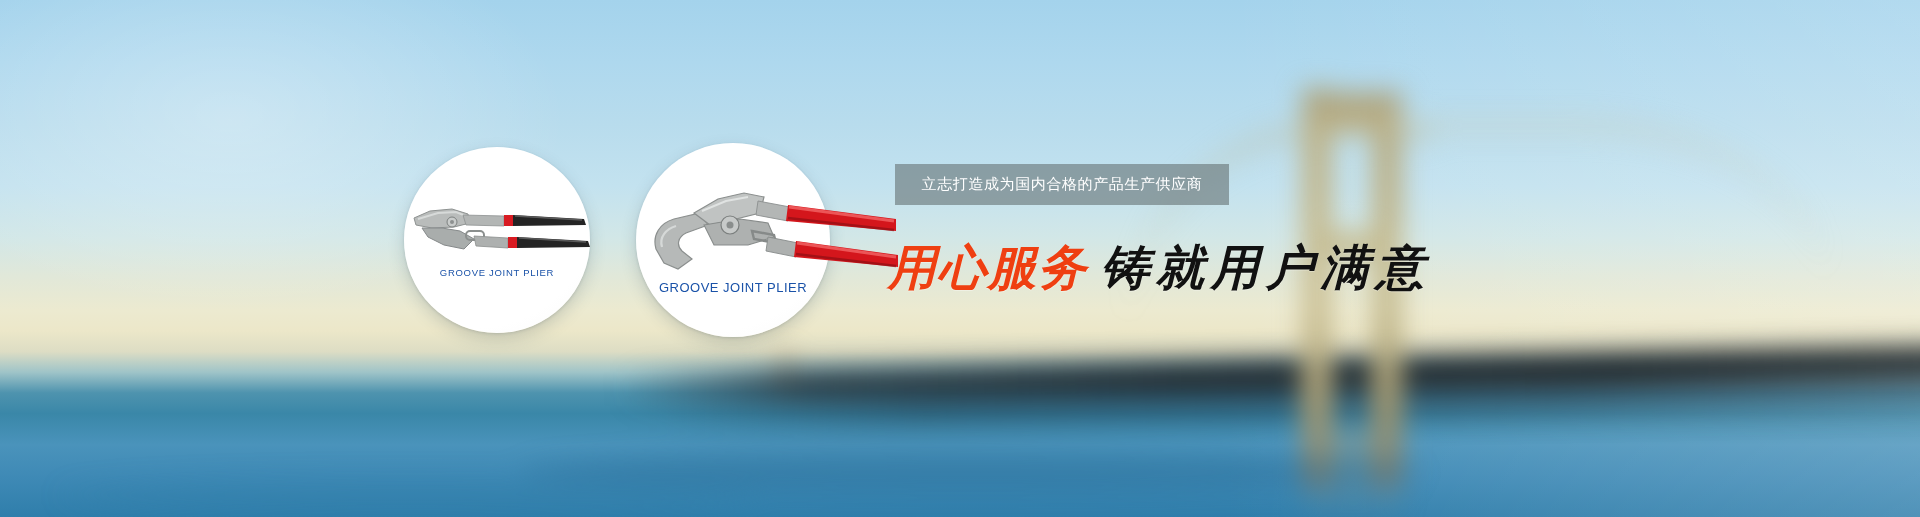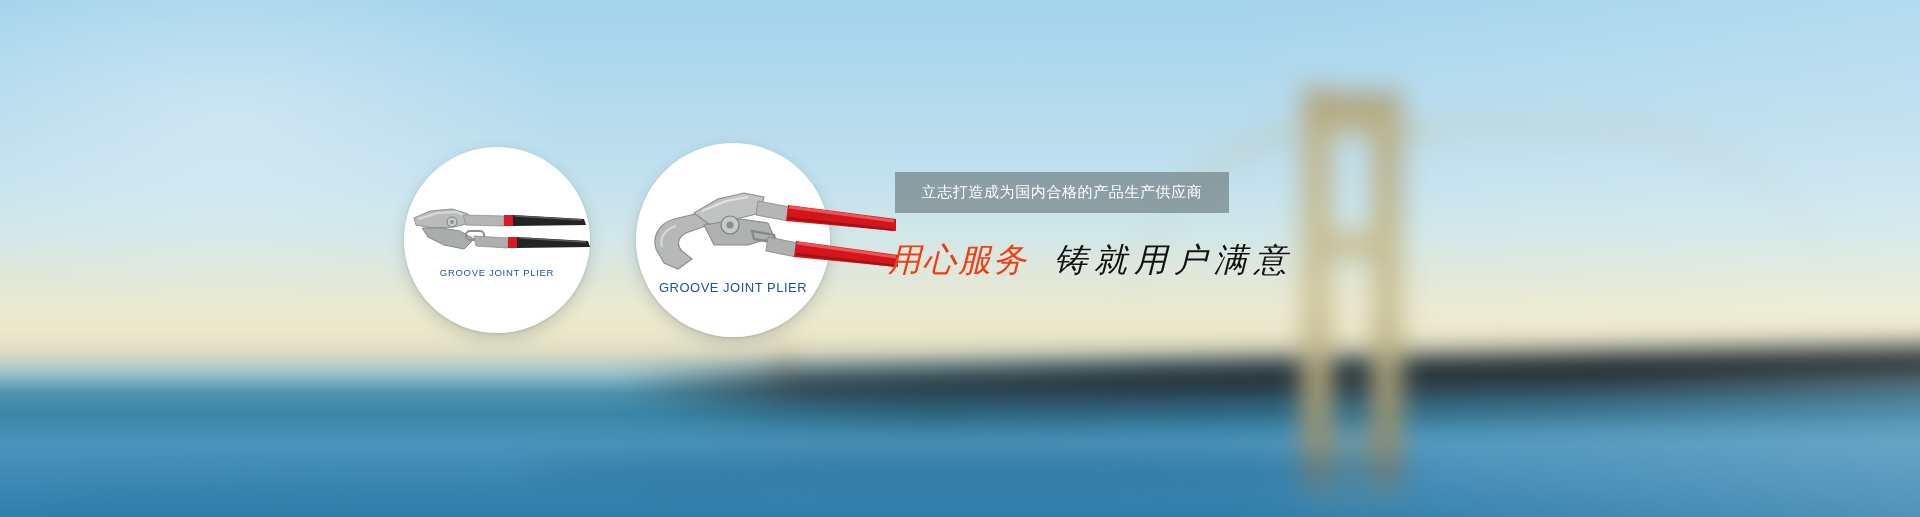--- a/index.html
+++ b/index.html
@@ -234,21 +234,21 @@
     top: 36px;
     width: 250px;
     height: 110px;
     overflow: visible;
   }
 
   
   .tagline-bar {
     position: absolute;
     left: 895px;
-    top: 172px;
+    top: 164px;
     width: 334px;
     height: 41px;
     background: rgba(104,116,118,0.62);
     display: flex;
     align-items: center;
     justify-content: center;
   }
   .tagline-text {
     color: #ffffff;
     font-size: 15px;
@@ -260,34 +260,34 @@
   
   .headline {
     position: absolute;
     left: 888px;
     top: 243px;
     white-space: nowrap;
     line-height: 1;
   }
   .headline-red, .headline-black {
     font-family: "DejaVu Serif", "Liberation Serif", serif;
-    font-size: 33px;
-    font-weight: normal;
+    font-size: 48px;
+    font-weight: bold;
     font-style: italic;
     letter-spacing: 2px;
     display: inline-block;
     vertical-align: baseline;
   }
   .headline-red {
     color: #ef3f11;
     text-shadow: 0 1px 0 rgba(255,255,255,0.35);
   }
   .headline-black {
     color: #111111;
-    margin-left: 26px;
+    margin-left: 13px;
     letter-spacing: 7px;
     text-shadow: 0 1px 0 rgba(255,255,255,0.30);
   }
   .subtitle {
     position: absolute;
     left: 893px;
     top: 311px;
     font-size: 16.5px;
     color: #1b1b1b;
     letter-spacing: 0.35px;

